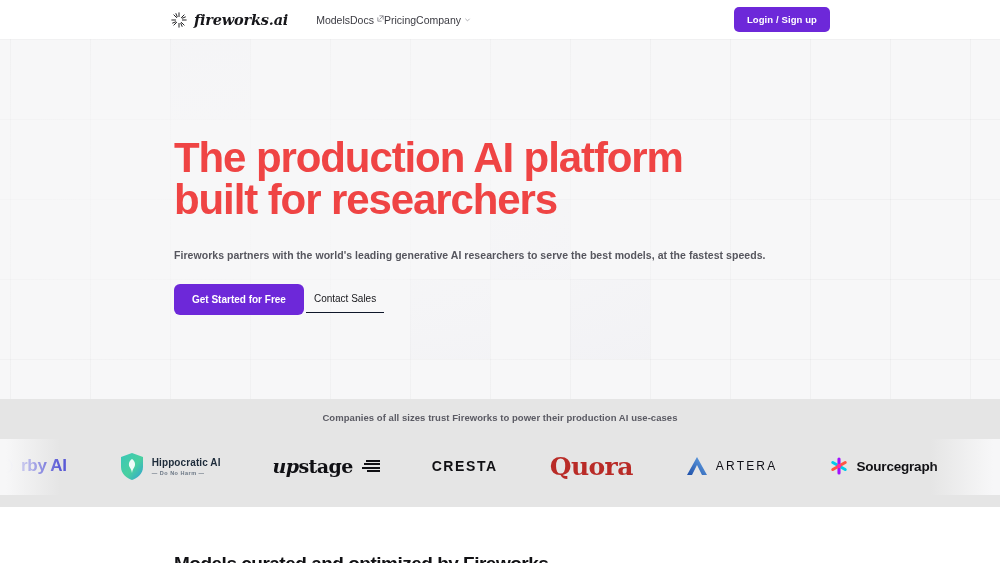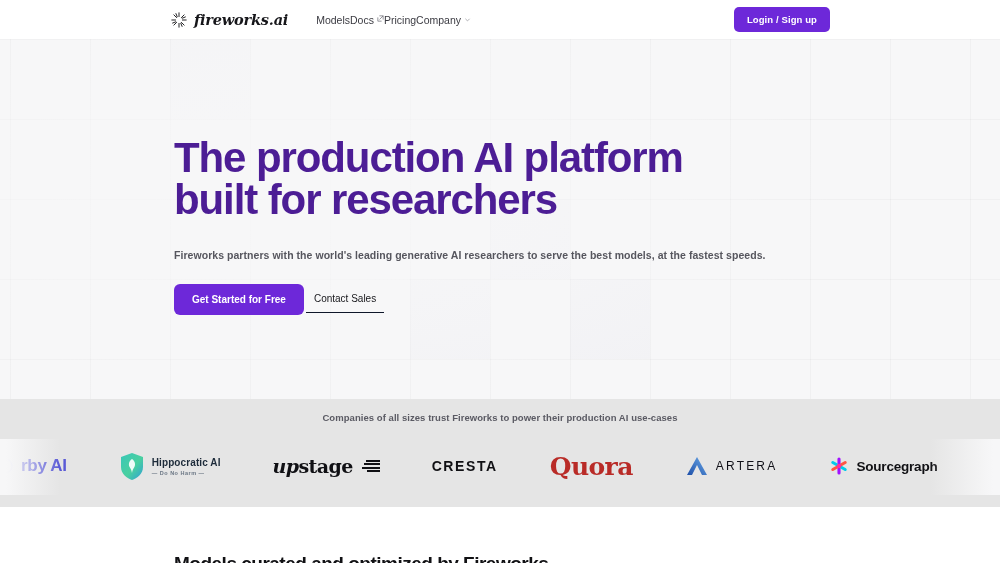--- a/index.html
+++ b/index.html
@@ -89,21 +89,21 @@
   .hero-inner {
     position: relative;
     padding: 98px 0 0 174px;
     z-index: 4;
   }
   .hero-title {
     font-size: 42px;
     line-height: 42px;
     font-weight: 700;
     letter-spacing: -1.1px;
-    color: #4c1d95;
+    color: #ef4444;
     max-width: 520px;
   }
   .hero-sub {
     margin-top: 28px;
     font-size: 10.5px;
     font-weight: 600;
     color: #56565e;
     letter-spacing: .05px;
   }
   .hero-ctas {

